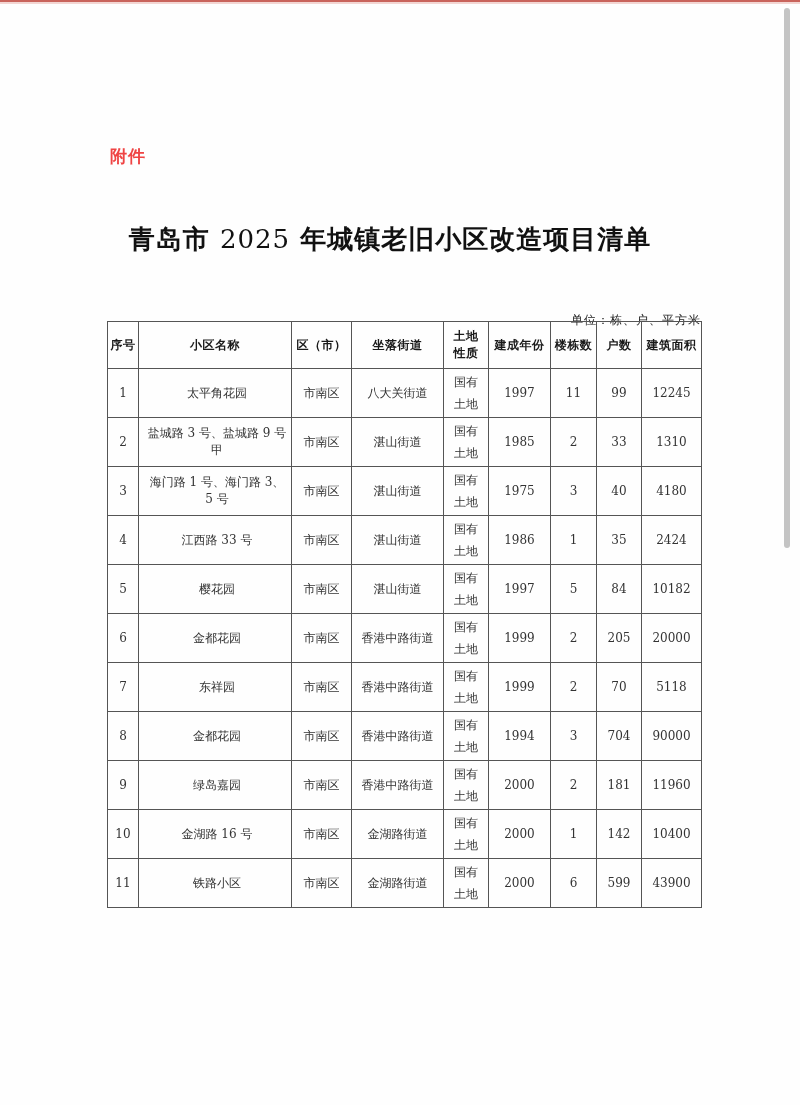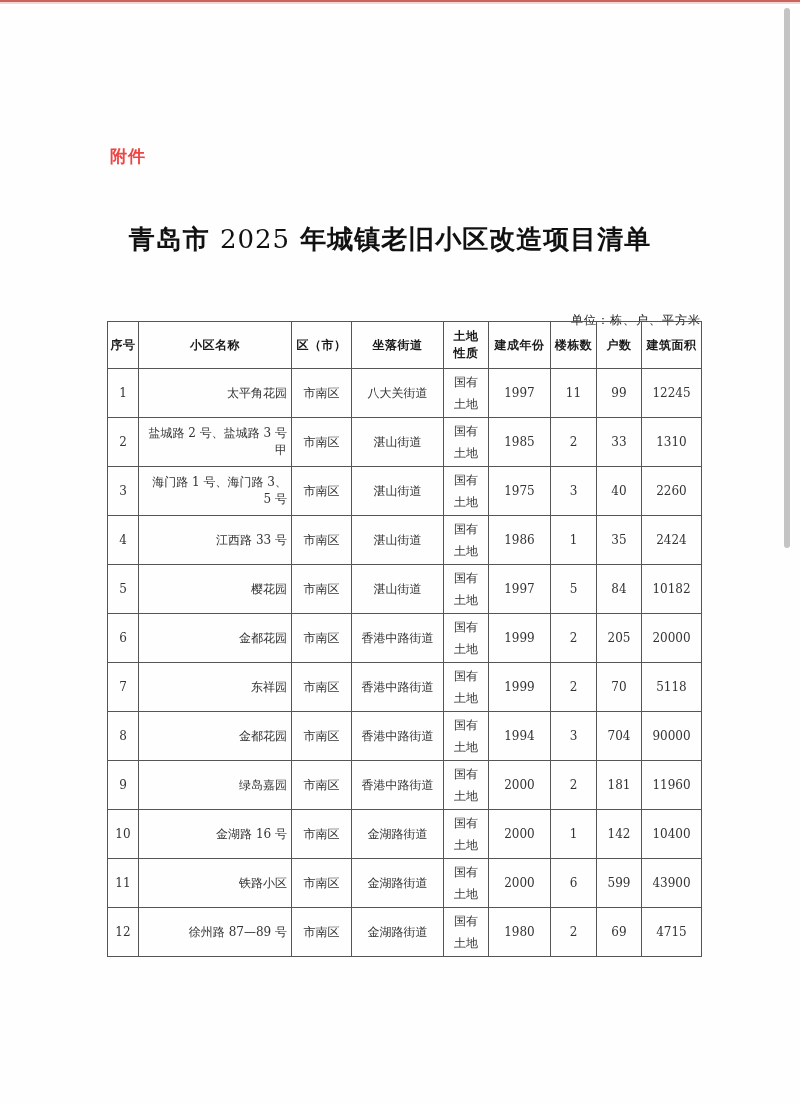--- a/index.html
+++ b/index.html
@@ -28,21 +28,21 @@
     table-layout: fixed; width: 594px;
   }
   table.list th, table.list td {
     border: 1px solid #555; padding: 0; text-align: center; vertical-align: middle;
     font-size: 12px; line-height: 17px; overflow: hidden;
   }
   table.list th {
     height: 46px; font-family: "DejaVu Sans", sans-serif; font-weight: bold; font-size: 12px; letter-spacing: 0.5px;
   }
   table.list td { height: 48px; color: #333; }
-  table.list td.name { text-align: right; padding-left: 8px; padding-right: 4px; }
+  table.list td.name { text-align: center; padding-left: 8px; padding-right: 4px; }
   table.list td.land { line-height: 22px; }
   table.list { border: 1.5px solid #444; }
 </style>
 </head>
 <body>
 
 <div class="top-bar"></div>
 <div class="top-bar-fade"></div>
 
 <div class="scrollbar-track"></div>
@@ -87,40 +87,40 @@
     <td>八大关街道</td>
     <td class="land"><span>国有</span><br><span>土地</span></td>
     <td>1997</td>
     <td>11</td>
     <td>99</td>
     <td>12245</td>
   </tr>
 
   <tr>
     <td>2</td>
-    <td class="name">盐城路 2 号、盐城路 3 号甲</td>
+    <td class="name">盐城路 3 号、盐城路 9 号甲</td>
     <td>市南区</td>
     <td>湛山街道</td>
     <td class="land"><span>国有</span><br><span>土地</span></td>
     <td>1985</td>
     <td>2</td>
     <td>33</td>
     <td>1310</td>
   </tr>
 
   <tr>
     <td>3</td>
     <td class="name">海门路 1 号、海门路 3、5 号</td>
     <td>市南区</td>
     <td>湛山街道</td>
     <td class="land"><span>国有</span><br><span>土地</span></td>
     <td>1975</td>
     <td>3</td>
     <td>40</td>
-    <td>2260</td>
+    <td>4180</td>
   </tr>
 
   <tr>
     <td>4</td>
     <td class="name">江西路 33 号</td>
     <td>市南区</td>
     <td>湛山街道</td>
     <td class="land"><span>国有</span><br><span>土地</span></td>
     <td>1986</td>
     <td>1</td>
@@ -205,26 +205,15 @@
     <td class="name">铁路小区</td>
     <td>市南区</td>
     <td>金湖路街道</td>
     <td class="land"><span>国有</span><br><span>土地</span></td>
     <td>2000</td>
     <td>6</td>
     <td>599</td>
     <td>43900</td>
   </tr>
 
-  <tr>
-    <td>12</td>
-    <td class="name">徐州路 87—89 号</td>
-    <td>市南区</td>
-    <td>金湖路街道</td>
-    <td class="land"><span>国有</span><br><span>土地</span></td>
-    <td>1980</td>
-    <td>2</td>
-    <td>69</td>
-    <td>4715</td>
-  </tr>
 
 </tbody>
 </table>
 
 </body></html>

